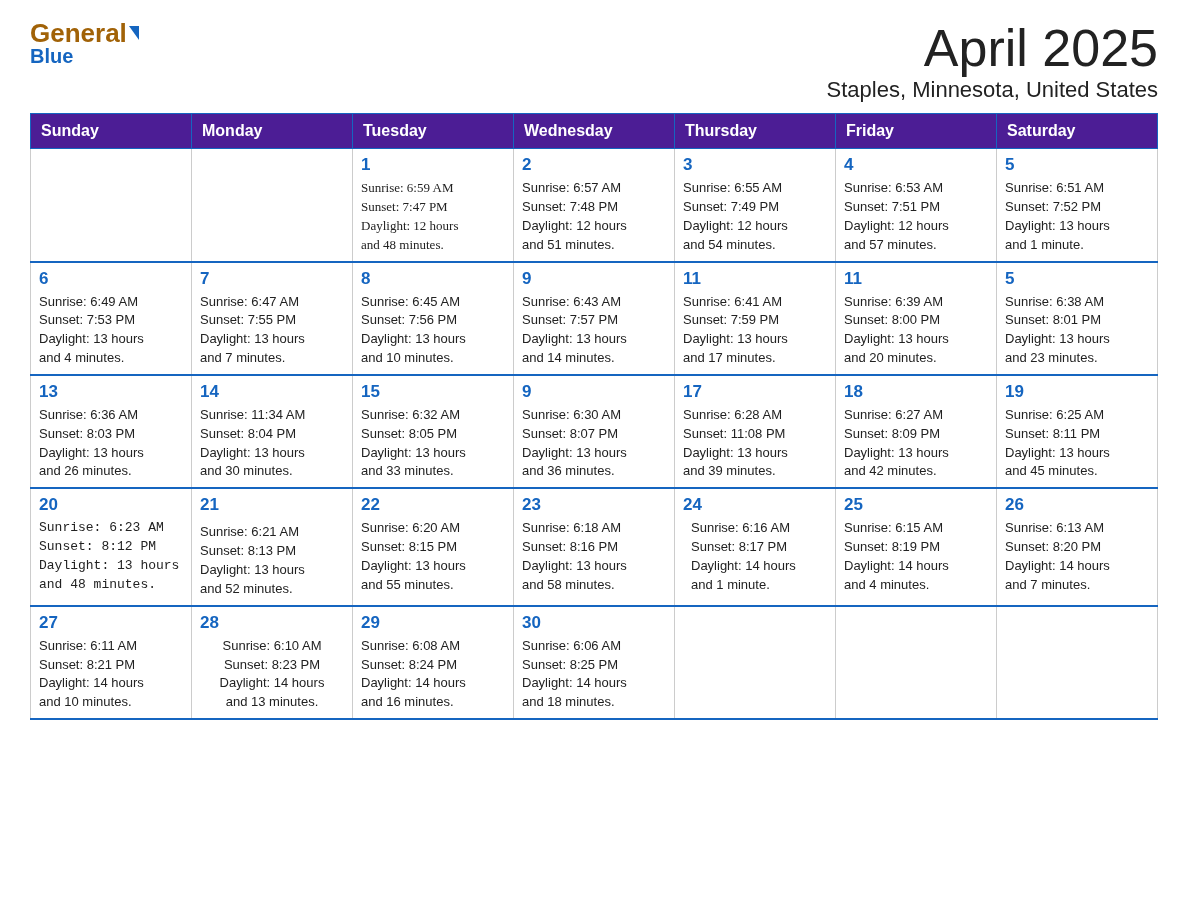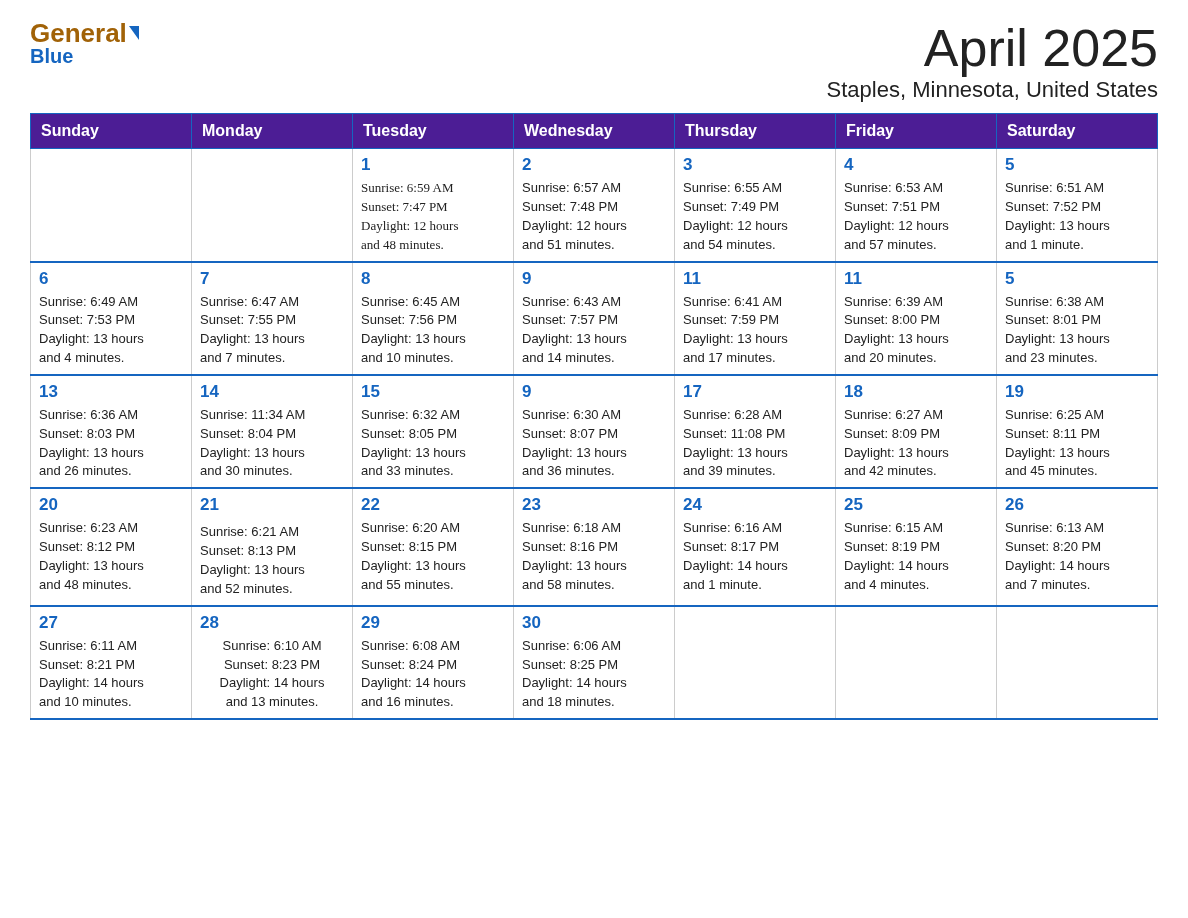--- a/index.html
+++ b/index.html
@@ -270,21 +270,21 @@
           <span class="day-number">19</span>
           <div class="day-info" style="white-space: pre-line;">Sunrise: 6:25 AM
 Sunset: 8:11 PM
 Daylight: 13 hours
 and 45 minutes.</div>
         </td>
       </tr>
       <tr>
         <td>
           <span class="day-number">20</span>
-          <div class="day-info" style="white-space: pre-line;">Sunrise: 6:23 AM
+          <div class="day-info" style="white-space: pre-line; font-family: Liberation Mono, monospace;">Sunrise: 6:23 AM
 Sunset: 8:12 PM
 Daylight: 13 hours
 and 48 minutes.</div>
         </td>
         <td>
           <span class="day-number">21</span>
           <div class="day-info" style="white-space: pre-line; margin-top: 8px;">Sunrise: 6:21 AM
 Sunset: 8:13 PM
 Daylight: 13 hours
 and 52 minutes.</div>
@@ -298,21 +298,21 @@
         </td>
         <td>
           <span class="day-number">23</span>
           <div class="day-info" style="white-space: pre-line;">Sunrise: 6:18 AM
 Sunset: 8:16 PM
 Daylight: 13 hours
 and 58 minutes.</div>
         </td>
         <td>
           <span class="day-number">24</span>
-          <div class="day-info" style="white-space: pre-line;">Sunrise: 6:16 AM
+          <div class="day-info" style="white-space: pre-line; margin-left: 8px;">Sunrise: 6:16 AM
 Sunset: 8:17 PM
 Daylight: 14 hours
 and 1 minute.</div>
         </td>
         <td>
           <span class="day-number">25</span>
           <div class="day-info" style="white-space: pre-line;">Sunrise: 6:15 AM
 Sunset: 8:19 PM
 Daylight: 14 hours
 and 4 minutes.</div>

